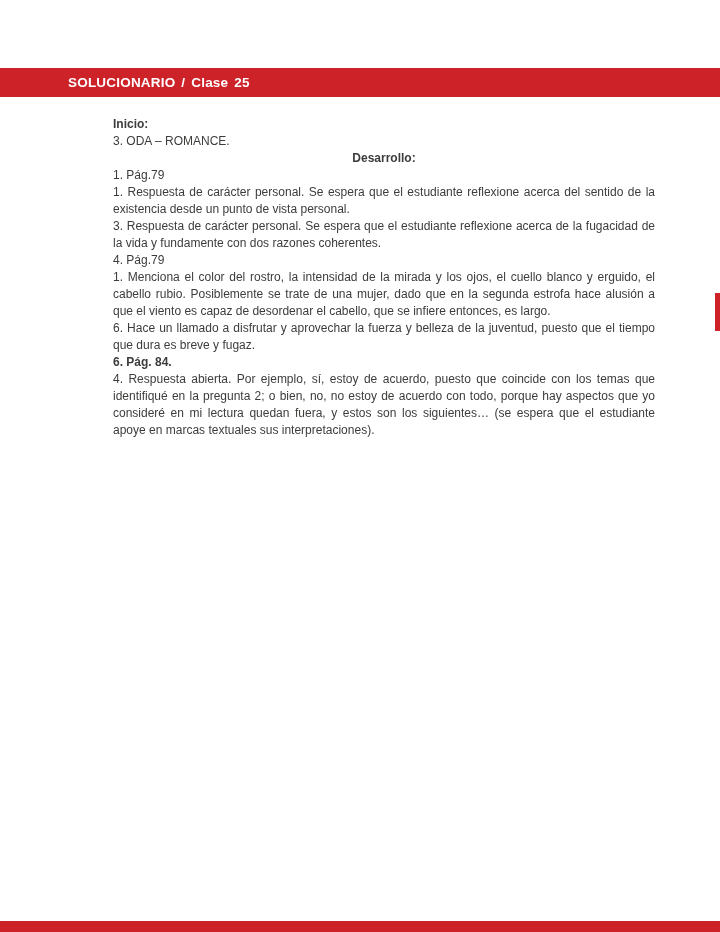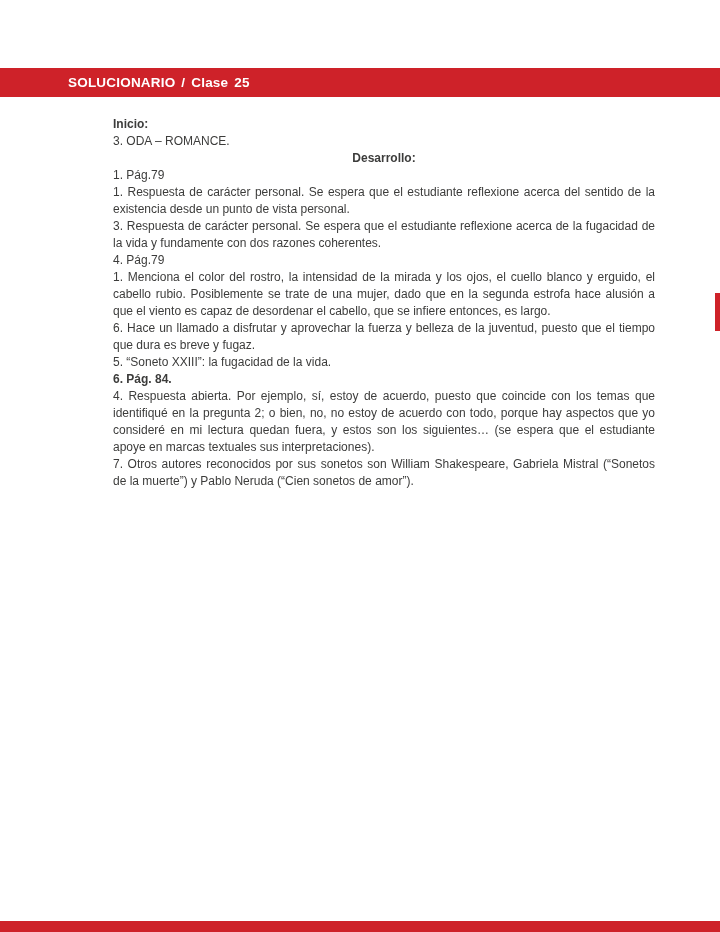--- a/index.html
+++ b/index.html
@@ -98,28 +98,26 @@
 
     <p class="l1 just mb16">3. Respuesta de carácter personal. Se espera que el estudiante reflexione acerca de la fugacidad de la vida y fundamente con dos razones coherentes.</p>
 
 
     <p class="mb22">4. Pág.79</p>
 
     <p class="l1 just mb17">1. Menciona el color del rostro, la intensidad de la mirada y los ojos, el cuello blanco y erguido, el cabello rubio. Posiblemente se trate de una mujer, dado que en la segunda estrofa hace alusión a que el viento es capaz de desordenar el cabello, que se infiere entonces, es largo.</p>
 
     <p class="l1 just mb16">6. Hace un llamado a disfrutar y aprovechar la fuerza y belleza de la juventud, puesto que el tiempo que dura es breve y fugaz.</p>
 
-    <p class="mb16">5. “Soneto XXIII”: la fugacidad de la vida.</p>
 
     <p class="mb5">6. Pág. 84.</p>
 
 
     <p class="l1 just mb12">4. Respuesta abierta. Por ejemplo, sí, estoy de acuerdo, puesto que coincide con los temas que identifiqué en la pregunta 2; o bien, no, no estoy de acuerdo con todo, porque hay aspectos que yo consideré en mi lectura quedan fuera, y estos son los siguientes… (se espera que el estudiante apoye en marcas textuales sus interpretaciones).</p>
 
-    <p class="just">7. Otros autores reconocidos por sus sonetos son William Shakespeare, Gabriela Mistral (“Sonetos de la muerte”) y Pablo Neruda (“Cien sonetos de amor”).</p>
 
   </div>
 
   <div class="edge-tab"></div>
 
   <div class="footer-bar"></div>
 
 </div>
 
 </body></html>

